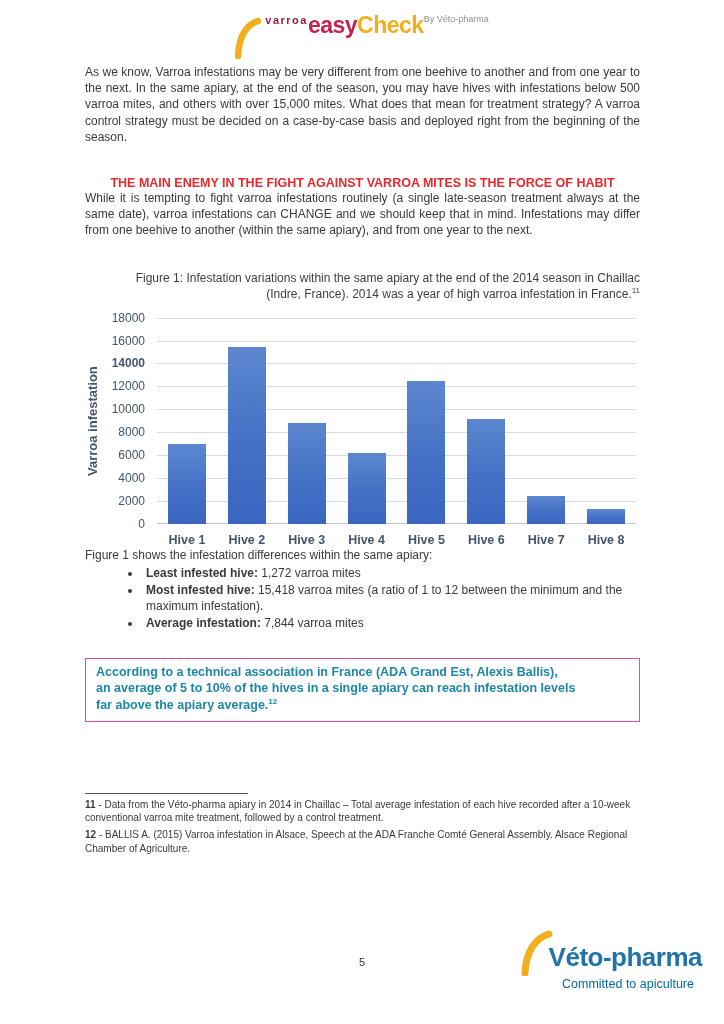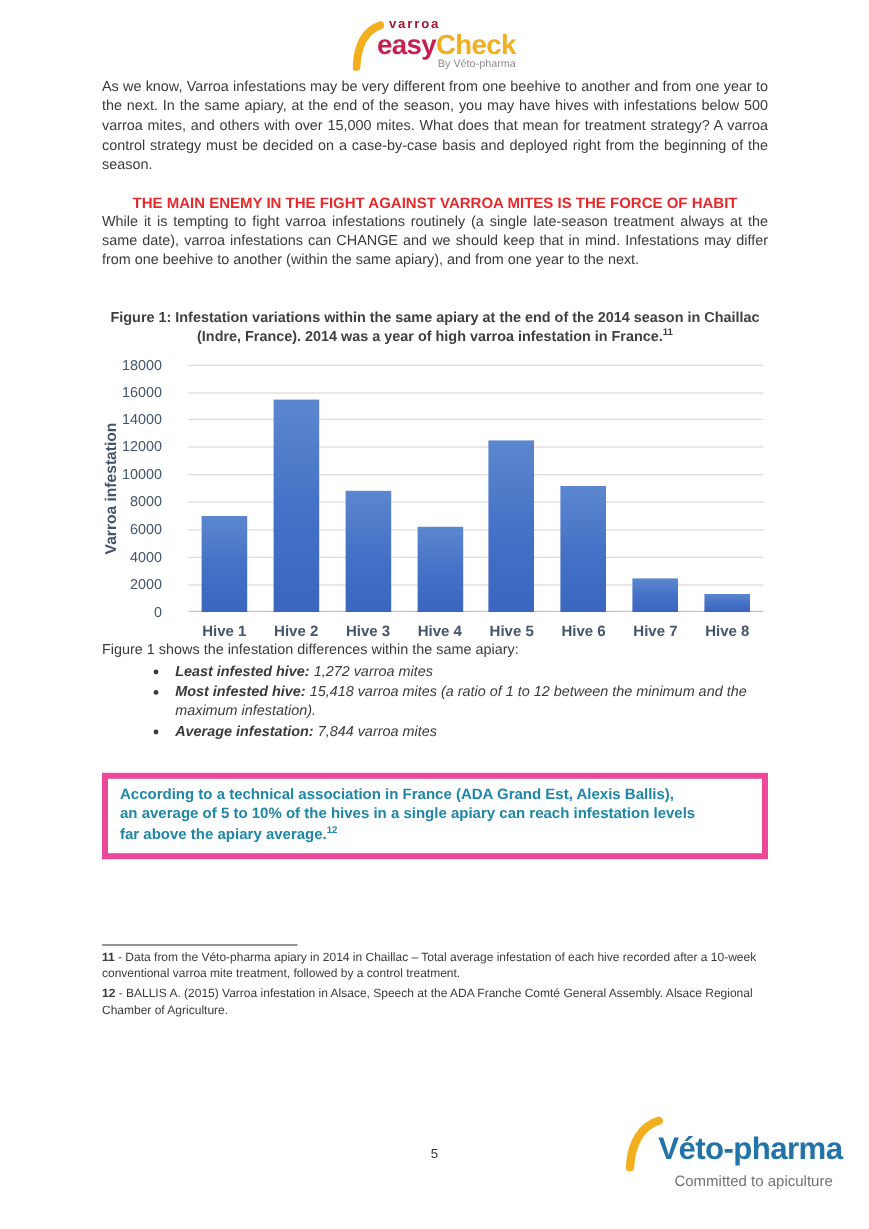--- a/index.html
+++ b/index.html
@@ -6,75 +6,75 @@
   body{
     width:724px;height:1024px;position:relative;background:#ffffff;
     font-family:"Liberation Sans", sans-serif;color:#3A3A3A;overflow:hidden;
   }
   .content{padding:0 84px 0 85px;}
 
   
   .logo-top{display:flex;justify-content:center;padding-top:14px;height:64px;box-sizing:border-box;}
   .logo-top-inner{display:flex;align-items:flex-start;}
   .logo-arc{margin-top:3px;margin-right:-6px;}
-  .logo-textcol{display:flex;flex-direction:column;}
+  .logo-textcol{display:flex;flex-direction:row;}
   .logo-varroa{font-size:11px;font-weight:700;color:#9E1B32;letter-spacing:1.5px;margin-left:10px;}
   .logo-easycheck{font-size:23px;font-weight:700;line-height:22px;letter-spacing:-0.5px;}
   .logo-easy{color:#C62051;}
   .logo-check{color:#F2AE1C;}
   .logo-byline{font-size:9px;color:#8C8C8C;text-align:right;margin-top:0px;}
 
   .page-title{margin-top:22px;text-align:center;font-size:19px;font-weight:400;color:#1E86A6;}
 
   p.bodytext{font-size:12px;line-height:16.2px;text-align:justify;margin:0;}
   .para1{margin-top:25px;}
-  .red-heading{margin-top:17px;text-align:center;font-size:12.5px;font-weight:700;color:#E52A2D;}
+  .red-heading{margin-top:31px;text-align:center;font-size:12.5px;font-weight:700;color:#E52A2D;}
   .para2{margin-top:29px;}
 
-  .fig-caption{margin-top:31px;text-align:center;font-size:12px;font-weight:700;color:#3F3F3F;line-height:16px;}
+  .fig-caption{margin-top:31px;text-align:right;font-size:12px;font-weight:400;color:#3F3F3F;line-height:16px;}
   sup{font-size:8px;vertical-align:super;line-height:0;}
 
   
   .chart{margin-top:16px;width:555px;}
   .chart-main{display:flex;height:206px;}
   .chart-ylabel{writing-mode:vertical-rl;transform:rotate(180deg);font-size:13px;font-weight:700;
     color:#44546A;text-align:center;width:24px;}
   .chart-yticks{position:relative;width:48px;font-size:12px;color:#44546A;}
-  .ytick{position:absolute;right:22px;transform:translateY(-50%);margin-left:29px;}
+  .ytick{position:absolute;right:12px;transform:translateY(-50%);margin-left:29px;}
   .chart-plot{flex:1;position:relative;margin-right:4px;}
   .gridline{position:absolute;left:0;right:0;height:1px;background:#DADADA;}
   .gridline.axisline{background:#C4C4C4;}
   .chart-bars{position:absolute;left:0;right:0;top:0;bottom:0;display:flex;align-items:flex-end;}
   .bar-slot{flex:1;display:flex;justify-content:center;align-items:flex-end;height:100%;}
   .bar{width:38px;background:linear-gradient(180deg,#5C87CF 0%,#4470C6 55%,#3A66C0 100%);}
   .chart-xrow{display:flex;}
   .chart-xspacer{width:72px;}
   .chart-xlabels{flex:1;display:flex;margin-right:4px;padding-top:9px;}
   .xlabel{flex:1;text-align:center;font-size:12.5px;font-weight:700;color:#44546A;}
 
   .fig-intro{margin-top:15px;}
-  ul.bullets{margin:2px 0 0 0;padding-left:57px;font-size:12px;line-height:16.2px;font-style:italic;}
+  ul.bullets{margin:2px 0 0 0;padding-left:57px;font-size:12px;line-height:16.2px;}
   ul.bullets li{margin:1px 0;padding-left:4px;}
   .bullet-bold{font-weight:700;}
 
-  .callout{margin-top:26px;border:5px solid #ec4899;padding:5px 10px 7px 10px;
+  .callout{margin-top:26px;border:1px solid #ec4899;padding:5px 10px 7px 10px;
     font-size:12.5px;font-weight:700;color:#1E86A6;line-height:16.8px;}
 
   .footnote-rule{margin-top:71px;width:163px;border:none;border-top:1px solid #545454;margin-left:0;margin-bottom:0;}
   .footnote{font-size:10px;line-height:13.2px;margin:4px 0 0 0;text-align:left;}
   .footnote .fn-num{font-weight:700;}
 
   .page-number{position:absolute;left:0;right:0;top:956px;text-align:center;font-size:11px;color:#333;}
 
   
   .footer-logo{position:absolute;right:22px;top:938px;display:flex;flex-direction:column;align-items:flex-end;}
   .footer-logo-row{display:flex;align-items:center;}
   .footer-arc{margin-right:-4px;margin-top:-8px;}
   .footer-name{font-size:26px;font-weight:700;color:#2273A8;letter-spacing:-0.5px;}
-  .footer-tagline{font-size:12.5px;color:#737373;margin-top:1px;margin-right:8px;margin-left:30px;}
+  .footer-tagline{font-size:12.5px;color:#0369a1;margin-top:1px;margin-right:8px;margin-left:30px;}
 </style>
 </head>
 <body>
 
 <div class="logo-top">
   <div class="logo-top-inner">
     <svg class="logo-arc" width="26" height="42" viewBox="0 0 26 42">
       <path d="M23 4 C 11 8, 4 20, 3 39" stroke="#F2AE1C" stroke-width="6.5" fill="none" stroke-linecap="round"></path>
     </svg>
     <div class="logo-textcol">
@@ -97,21 +97,21 @@
     <span>Figure 1: Infestation variations within the same apiary at the end of the 2014 season in Chaillac</span><br>
     <span>(Indre, France). 2014 was a year of high varroa infestation in France.</span><sup>11</sup>
   </div>
 
   <div class="chart">
     <div class="chart-main">
       <div class="chart-ylabel">Varroa infestation</div>
       <div class="chart-yticks">
           <div class="ytick" style="top: 0%;">18000</div>
           <div class="ytick" style="top: 11.1111%; text-align: center;">16000</div>
-          <div class="ytick" style="top: 22.2222%;">14000</div>
+          <div class="ytick" style="top: 22.2222%; font-weight: bold;">14000</div>
           <div class="ytick" style="top: 33.3333%;">12000</div>
           <div class="ytick" style="top: 44.4444%;">10000</div>
           <div class="ytick" style="top: 55.5556%;">8000</div>
           <div class="ytick" style="top: 66.6667%;">6000</div>
           <div class="ytick" style="top: 77.7778%;">4000</div>
           <div class="ytick" style="top: 88.8889%;">2000</div>
           <div class="ytick" style="top: 100%;">0</div>
         </div>
       <div class="chart-plot">
         <div>

